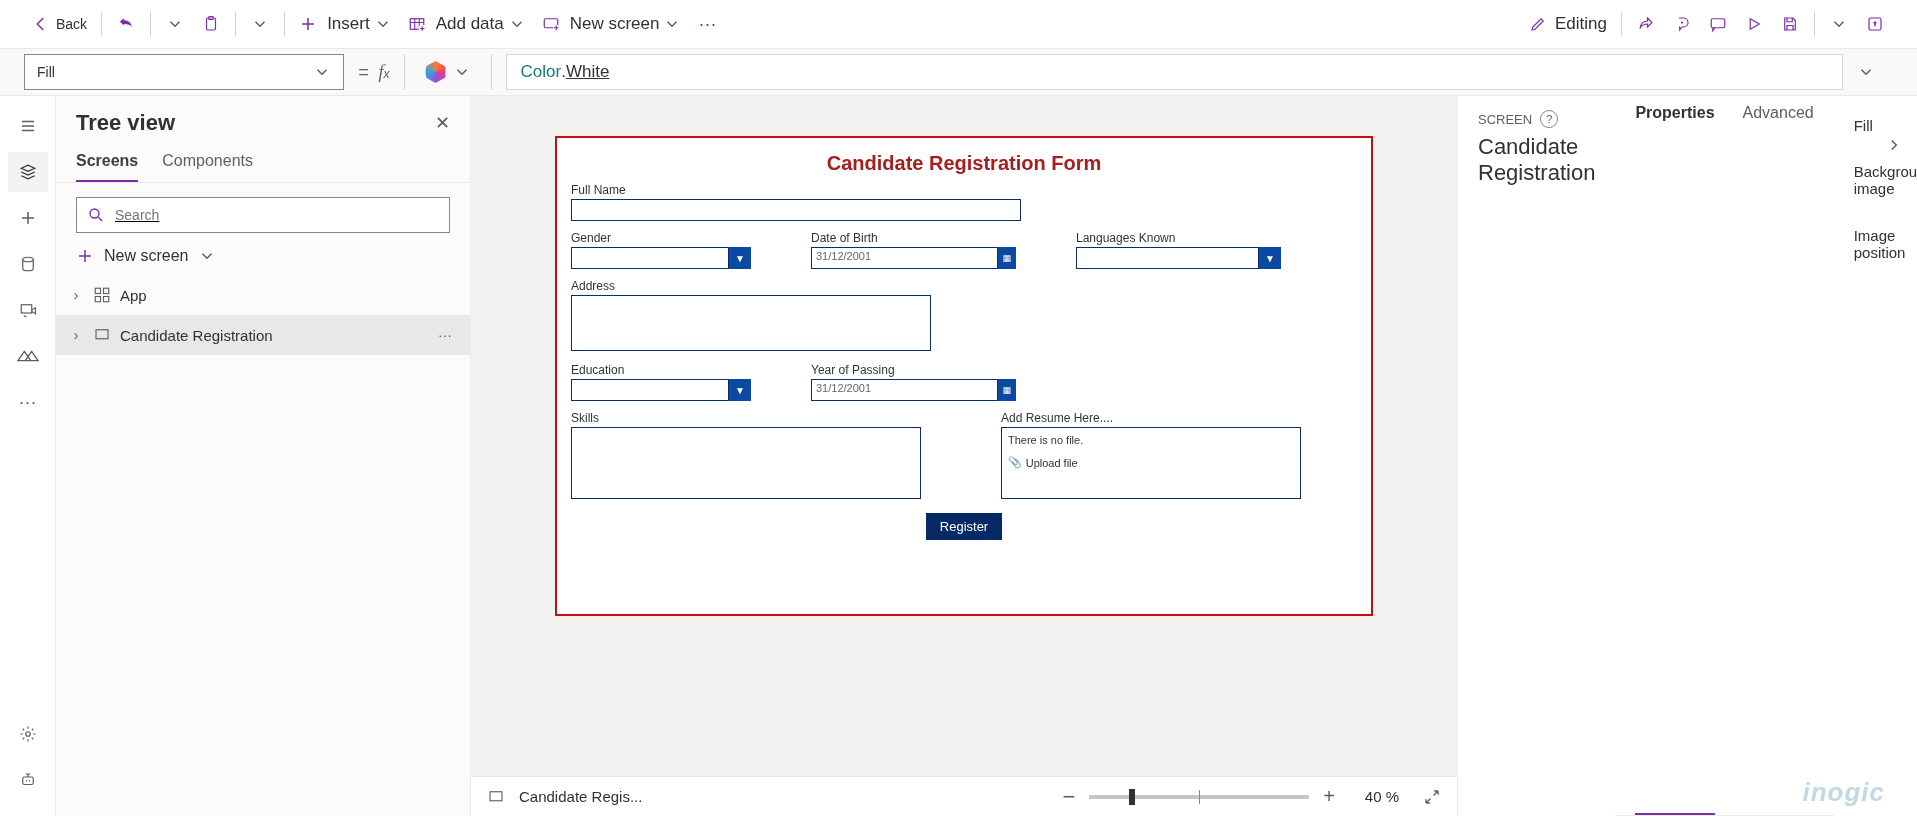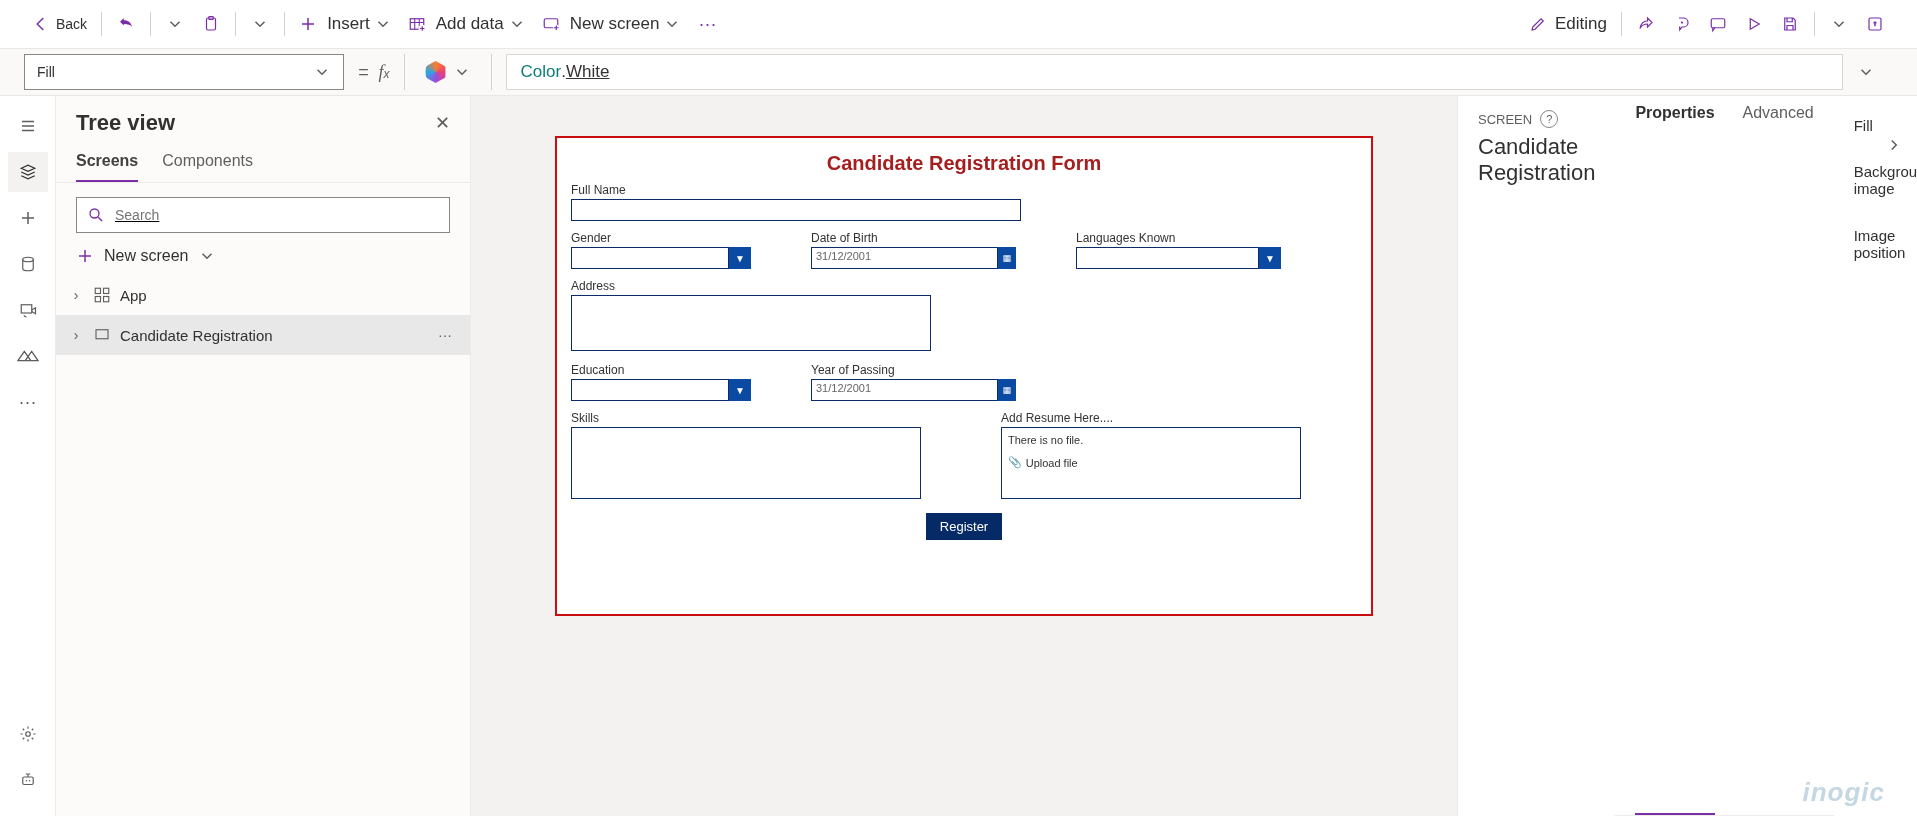--- a/index.html
+++ b/index.html
@@ -430,20 +430,41 @@
                 <span>Upload file</span>
               </div>
             </div>
           </div>
         </div>
 
         <button class="register-btn">Register</button>
       </div>
     </div>
 
+    <div class="canvas-footer">
+      <span>
+          <svg class="sv" viewBox="0 0 24 24">
+            <rect x="4" y="5" width="16" height="12" fill="none" stroke="#605e5c" stroke-width="1.5"></rect>
+          </svg>
+        </span>
+      <span style="font-size:15px">Candidate Regis...</span>
+      <div class="cf-spacer"></div>
+      <span style="font-size:22px;cursor:pointer;color:#605e5c">−</span>
+      <div class="zoom-slider">
+        <div class="tick" style="left:50%"></div>
+        <div class="thumb" style="left:40px"></div>
+      </div>
+      <span style="font-size:20px;cursor:pointer;color:#605e5c">+</span>
+      <span style="font-size:15px;min-width:50px;text-align:right">40  %</span>
+      <span style="cursor:pointer;margin-left:10px">
+          <svg class="sv" viewBox="0 0 24 24">
+            <path d="M4 20l6-6M20 4l-6 6M4 20v-5M4 20h5M20 4v5M20 4h-5" stroke="#605e5c" stroke-width="1.8" fill="none"></path>
+          </svg>
+        </span>
+    </div>
   </div>
 
   <div class="props-panel">
     <div class="expand-arrow">
         <svg class="sv" viewBox="0 0 24 24">
           <path d="M9 6l6 6-6 6" stroke="#605e5c" stroke-width="2" fill="none"></path>
         </svg>
       </div>
     <div class="props-head">
       <div class="props-cat">

